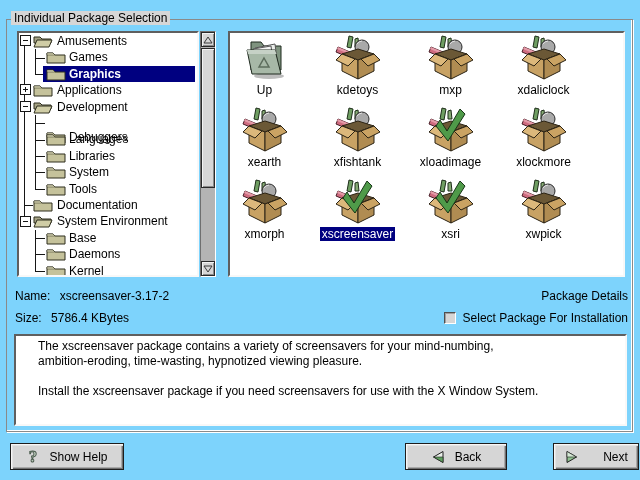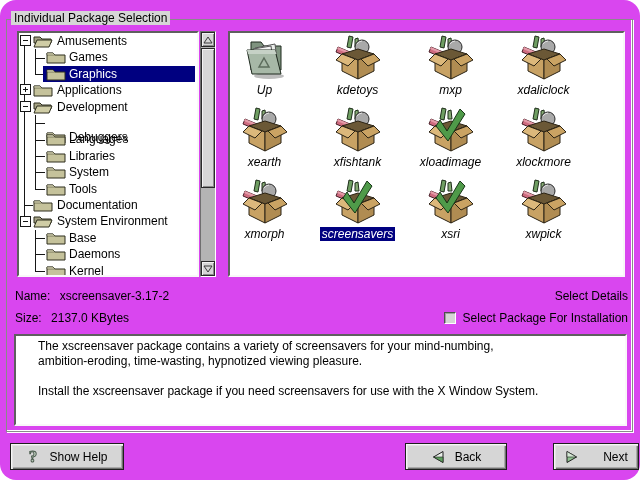--- a/index.html
+++ b/index.html
@@ -1,17 +1,17 @@
 <!DOCTYPE html>
 <html><head>
 <meta charset="utf-8">
 <style>
   html,body{margin:0;padding:0;}
-  .screen{position:relative;width:640px;height:480px;background:#d946ef;overflow:hidden;
-          font-family:"Liberation Sans",sans-serif;font-size:12px;color:#000;border-radius:16px;}
+  .screen{position:relative;width:640px;height:480px;background:#7dd3fc;overflow:hidden;
+          font-family:"Liberation Sans",sans-serif;font-size:12px;color:#000;}
   
   .frame{position:absolute;left:6px;top:19px;width:625px;height:411px;
          border:1px solid #8a8a8a;box-shadow:1px 1px 0 #ffffff, inset -1px -1px 0 #ffffff;}
   .frame-label{position:absolute;left:4px;top:-9px;background:#d6d6d6;padding:0 3px;}
   
   .sunken{position:absolute;background:#ffffff;border:2px solid;
           border-color:#5f5f5f #f8f8f8 #f8f8f8 #5f5f5f;box-sizing:border-box;}
   
   .tree-inner{position:relative;width:100%;height:100%;overflow:hidden;}
   .tree-row{position:absolute;left:0;width:100%;height:16px;}
@@ -27,21 +27,21 @@
              border:1px solid;border-color:#6f6f6f #ffffff #ffffff #6f6f6f;box-sizing:border-box;}
   .sb-btn{position:absolute;left:0;width:14px;height:15px;background:#d6d6d6;
           border:1px solid #2a2a2a;box-sizing:border-box;display:flex;align-items:center;justify-content:center;
           box-shadow:inset 1px 1px 0 #f2f2f2, inset -1px -1px 0 #8a8a8a;}
   .sb-thumb{position:absolute;left:0;top:16px;width:14px;height:140px;background:#d6d6d6;
             border:1px solid #2a2a2a;box-sizing:border-box;
             box-shadow:inset 1px 1px 0 #f2f2f2, inset -1px -1px 0 #8a8a8a;}
   
   .pkg-cell{position:absolute;width:93px;height:70px;text-align:center;}
   .pkg-icon{display:block;margin:0 auto;width:48px;height:48px;}
-  .pkg-label{display:inline-block;margin-top:1px;line-height:14px;padding:0 2px;white-space:nowrap;font-style:italic;}
+  .pkg-label{display:inline-block;margin-top:1px;line-height:14px;padding:0 2px;white-space:nowrap;}
   
   .detail-row{position:absolute;left:8px;right:4px;height:15px;display:flex;
               justify-content:space-between;align-items:center;}
   .pair span{margin-right:6px;}
   .chk-wrap{display:flex;align-items:center;gap:7px;}
   .checkbox{width:12px;height:12px;background:#d6d6d6;border:1px solid;display:inline-block;
             border-color:#4f4f4f #ffffff #ffffff #4f4f4f;box-shadow:inset 1px 1px 0 #9e9e9e;box-sizing:border-box;}
   .desc{left:7px;top:314px;width:613px;height:92px;padding:3px 22px;white-space:pre-line;
         line-height:15px;overflow:hidden;}
   
@@ -82,21 +82,21 @@
               </svg></span>
             <span class="tree-label" style="left: 38px;">Amusements</span>
           </div>
           <div class="tree-row" style="top: 16px; padding-left: 24px;">
             <span class="ticon" style="left: 27px; top: 1px;"><svg class="ticon-svg" width="20" height="14" viewBox="0 0 20 14">
                 <polygon points="1,3 7,3 9,5 19,5 19,13 1,13" fill="#c5c29b" stroke="#2e2e1e"></polygon>
                 <polygon points="1,3 7,3 9,5 1,5" fill="#dedbb8" stroke="#2e2e1e" stroke-width="0.5"></polygon>
               </svg></span>
             <span class="tree-label" style="left: 50px;">Games</span>
           </div>
-          <div class="tree-row" style="top: 33px;">
+          <div class="tree-row" style="top: 33px; font-weight: bold;">
             <div class="tree-hl" style="left: 24px; right: 2px; background: rgb(0, 0, 128);"></div>
             <span class="ticon" style="left: 27px; top: 1px;"><svg class="ticon-svg" width="20" height="14" viewBox="0 0 20 14">
                 <polygon points="1,3 7,3 9,5 19,5 19,13 1,13" fill="#c5c29b" stroke="#2e2e1e"></polygon>
                 <polygon points="1,3 7,3 9,5 1,5" fill="#dedbb8" stroke="#2e2e1e" stroke-width="0.5"></polygon>
               </svg></span>
             <span class="tree-label" style="left: 50px; color: rgb(255, 255, 255);">Graphics</span>
           </div>
           <div class="tree-row" style="top: 49px;">
             <span class="ticon" style="left: 14px; top: 1px;"><svg class="ticon-svg" width="20" height="14" viewBox="0 0 20 14">
                 <polygon points="1,3 7,3 9,5 19,5 19,13 1,13" fill="#c5c29b" stroke="#2e2e1e"></polygon>
@@ -329,21 +329,21 @@
               <polygon points="15,2 19,3 17,14 13,13" fill="#6f9e62" stroke="#1e2e1a"></polygon>
               <polygon points="21,5 24,4 25,13 21,13" fill="#86ab74" stroke="#1e2e1a"></polygon>
               <polygon points="4,13 16,18 14,23 2,18" fill="#cf6b7f" stroke="#4a1f28"></polygon>
               <polygon points="4,13 16,18 15,20 3,15" fill="#e49aa8"></polygon>
               <polygon points="8,20 24,26 40,20 24,15" fill="#6b5836" stroke="#2b2314"></polygon>
               <polygon points="8,20 24,26 24,45 8,37" fill="#c8a264" stroke="#2b2314"></polygon>
               <polygon points="40,20 24,26 24,45 40,37" fill="#b08c52" stroke="#2b2314"></polygon>
               <polygon points="8,20 21,25 14,32 2,26" fill="#dcb87b" stroke="#2b2314"></polygon>
               <polygon points="40,20 27,25 34,32 46,26" fill="#caa363" stroke="#2b2314"></polygon>
               <polygon points="13,14 20,25 33,3 38,8 21,35 9,20" fill="#4f9a49" stroke="#173517"></polygon>
-            </svg><span class="pkg-label" style="background: rgb(0, 0, 128); color: rgb(255, 255, 255);">screensavers</span></div>
+            </svg><span class="pkg-label" style="background: rgb(0, 0, 128); color: rgb(255, 255, 255);">xscreensaver</span></div>
           <div class="pkg-cell" style="left: 174px; top: 145px;"><svg class="pkg-icon" width="48" height="48" viewBox="0 0 48 48">
               <polygon points="15,2 19,3 17,14 13,13" fill="#6f9e62" stroke="#1e2e1a"></polygon>
               <polygon points="21,5 24,4 25,13 21,13" fill="#86ab74" stroke="#1e2e1a"></polygon>
               <polygon points="4,13 16,18 14,23 2,18" fill="#cf6b7f" stroke="#4a1f28"></polygon>
               <polygon points="4,13 16,18 15,20 3,15" fill="#e49aa8"></polygon>
               <polygon points="8,20 24,26 40,20 24,15" fill="#6b5836" stroke="#2b2314"></polygon>
               <polygon points="8,20 24,26 24,45 8,37" fill="#c8a264" stroke="#2b2314"></polygon>
               <polygon points="40,20 24,26 24,45 40,37" fill="#b08c52" stroke="#2b2314"></polygon>
               <polygon points="8,20 21,25 14,32 2,26" fill="#dcb87b" stroke="#2b2314"></polygon>
               <polygon points="40,20 27,25 34,32 46,26" fill="#caa363" stroke="#2b2314"></polygon>
@@ -363,27 +363,27 @@
               <polygon points="40,20 27,25 34,32 46,26" fill="#caa363" stroke="#2b2314"></polygon>
             </svg><span class="pkg-label">xwpick</span></div>
         </div>
     </div>
 
     <div class="detail-row" style="top:268px;">
       <div class="pair">
         <span>Name:</span>
         <span>xscreensaver-3.17-2</span>
       </div>
-      <span>Select Details</span>
+      <span>Package Details</span>
     </div>
 
     <div class="detail-row" style="top:290px;">
       <div class="pair">
         <span>Size:</span>
-        <span>2137.0 KBytes</span>
+        <span>5786.4 KBytes</span>
       </div>
       <div class="chk-wrap">
         <span class="checkbox"></span>
         <span>Select Package For Installation</span>
       </div>
     </div>
 
     <div class="sunken desc">The xscreensaver package contains a variety of screensavers for your mind-numbing,
 ambition-eroding, time-wasting, hypnotized viewing pleasure.
 

